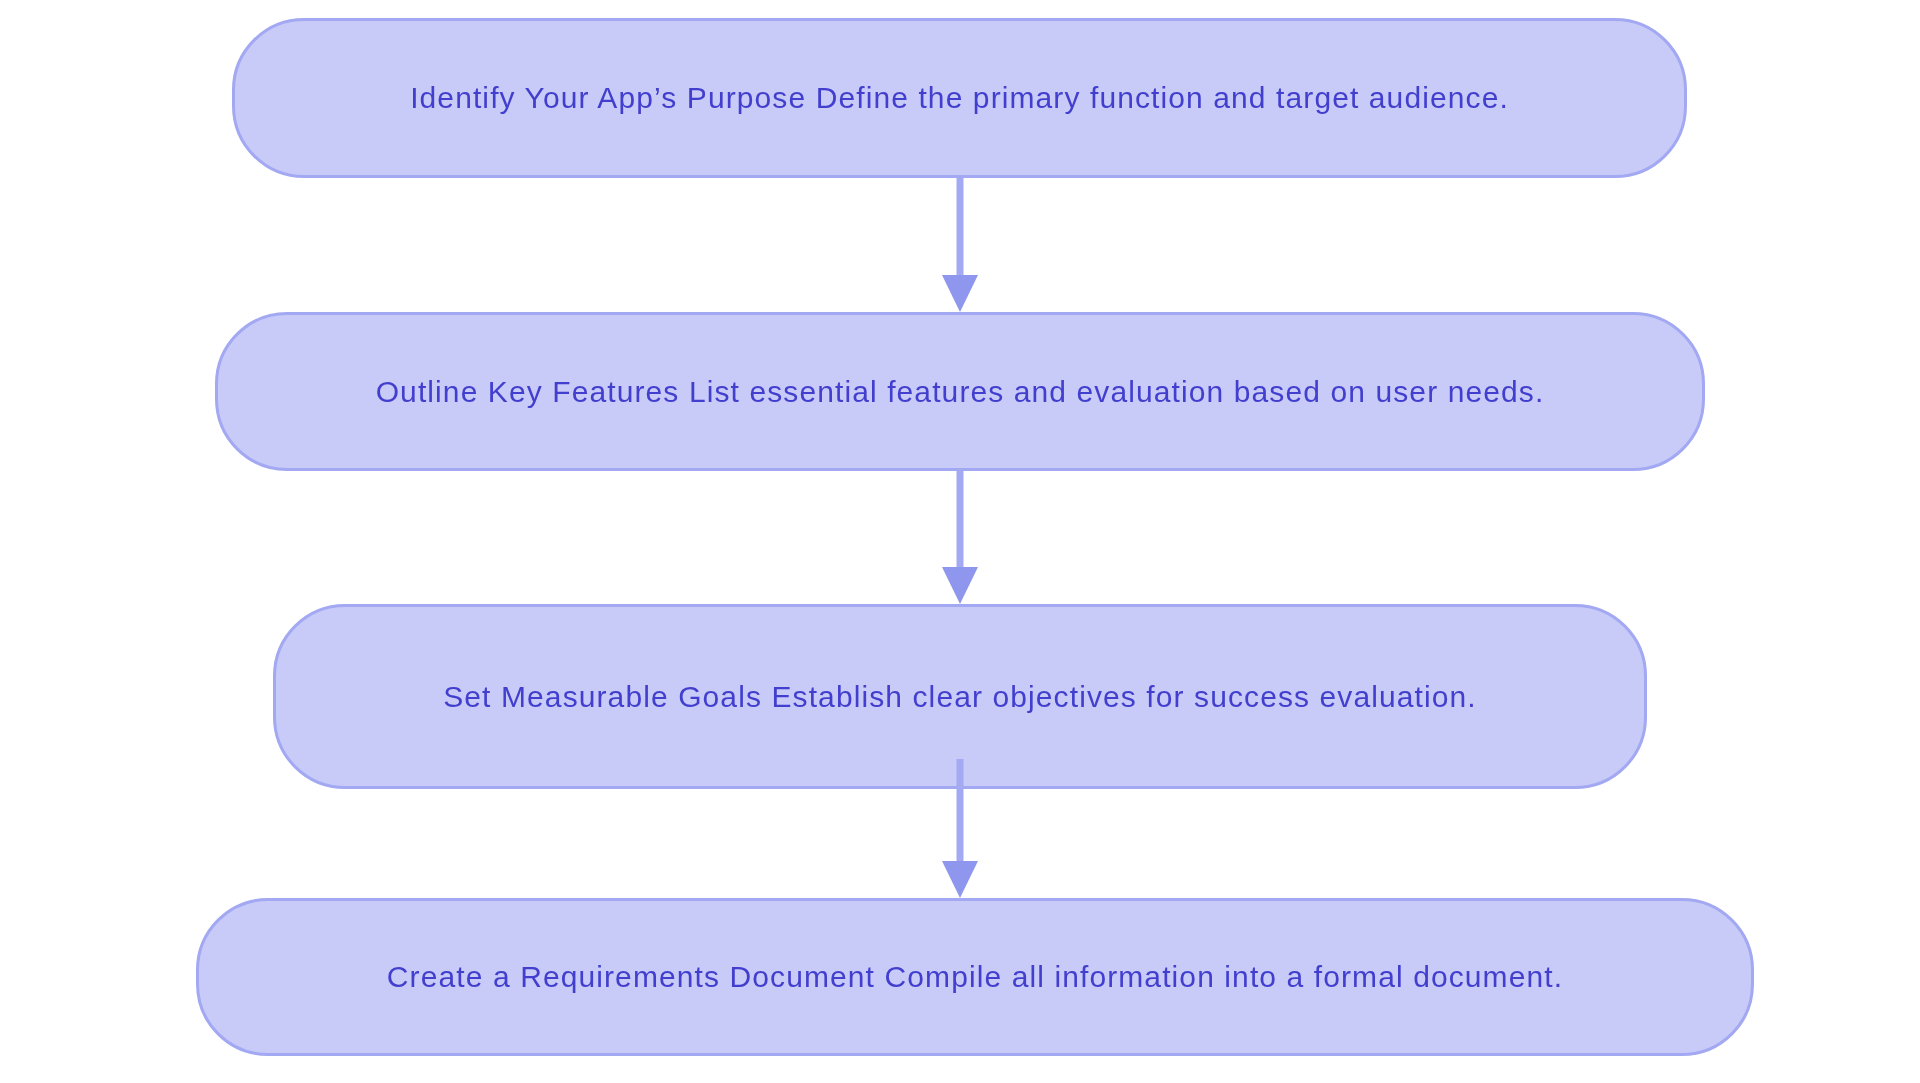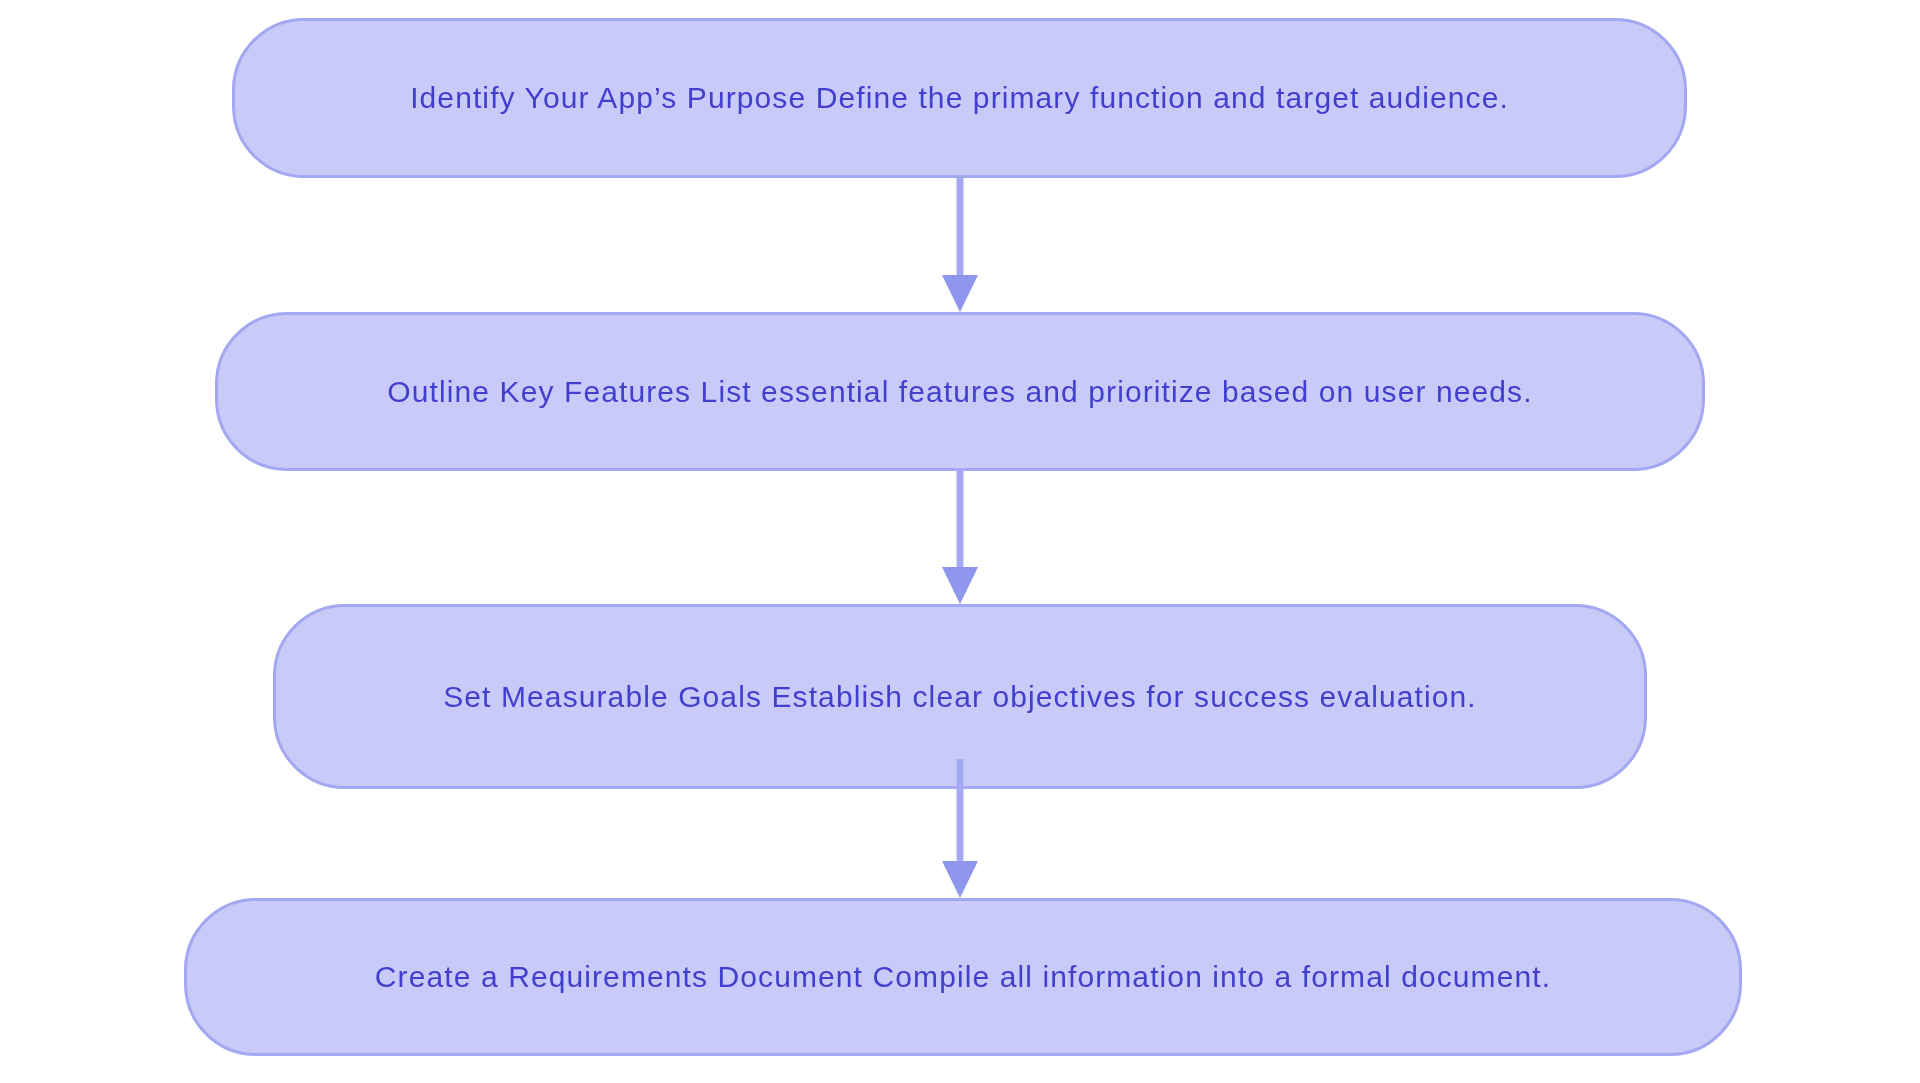--- a/index.html
+++ b/index.html
@@ -29,21 +29,21 @@
   .node-label {
     color: var(--text-color, #423fce);
     font-size: 30px;
     letter-spacing: 1.1px;
     line-height: 1.2;
     white-space: nowrap;
   }
   .node1 { left: 232px; top:  18px; width: 1455px; height: 160px; }
   .node2 { left: 215px; top: 312px; width: 1490px; height: 159px; }
   .node3 { left: 273px; top: 604px; width: 1374px; height: 185px; }
-  .node4 { left: 184px; top: 898px; width: 1558px; height: 158px; }
+  .node4 { left: 196px; top: 898px; width: 1558px; height: 158px; }
   .arrow {
     position: absolute;
     left: 940px;
     width: 40px;
     display: block;
   }
   .arrow line {
     stroke: var(--arrow-line, #a4a9f3);
     stroke-width: 7;
   }
@@ -62,21 +62,21 @@
   <div class="node node1">
     <span class="node-label">Identify Your App’s Purpose Define the primary function and target audience.</span>
   </div>
 
   <svg class="arrow arrow1" viewBox="0 0 40 134" xmlns="http://www.w3.org/2000/svg">
     <line x1="20" y1="0" x2="20" y2="99"></line>
     <polygon points="2,97 38,97 20,134"></polygon>
   </svg>
 
   <div class="node node2">
-    <span class="node-label">Outline Key Features List essential features and prioritize based on user needs.</span>
+    <span class="node-label">Outline Key Features List essential features and evaluation based on user needs.</span>
   </div>
 
   <svg class="arrow arrow2" viewBox="0 0 40 133" xmlns="http://www.w3.org/2000/svg">
     <line x1="20" y1="0" x2="20" y2="98"></line>
     <polygon points="2,96 38,96 20,133"></polygon>
   </svg>
 
   <div class="node node3">
     <span class="node-label">Set Measurable Goals Establish clear objectives for success evaluation.</span>
   </div>

